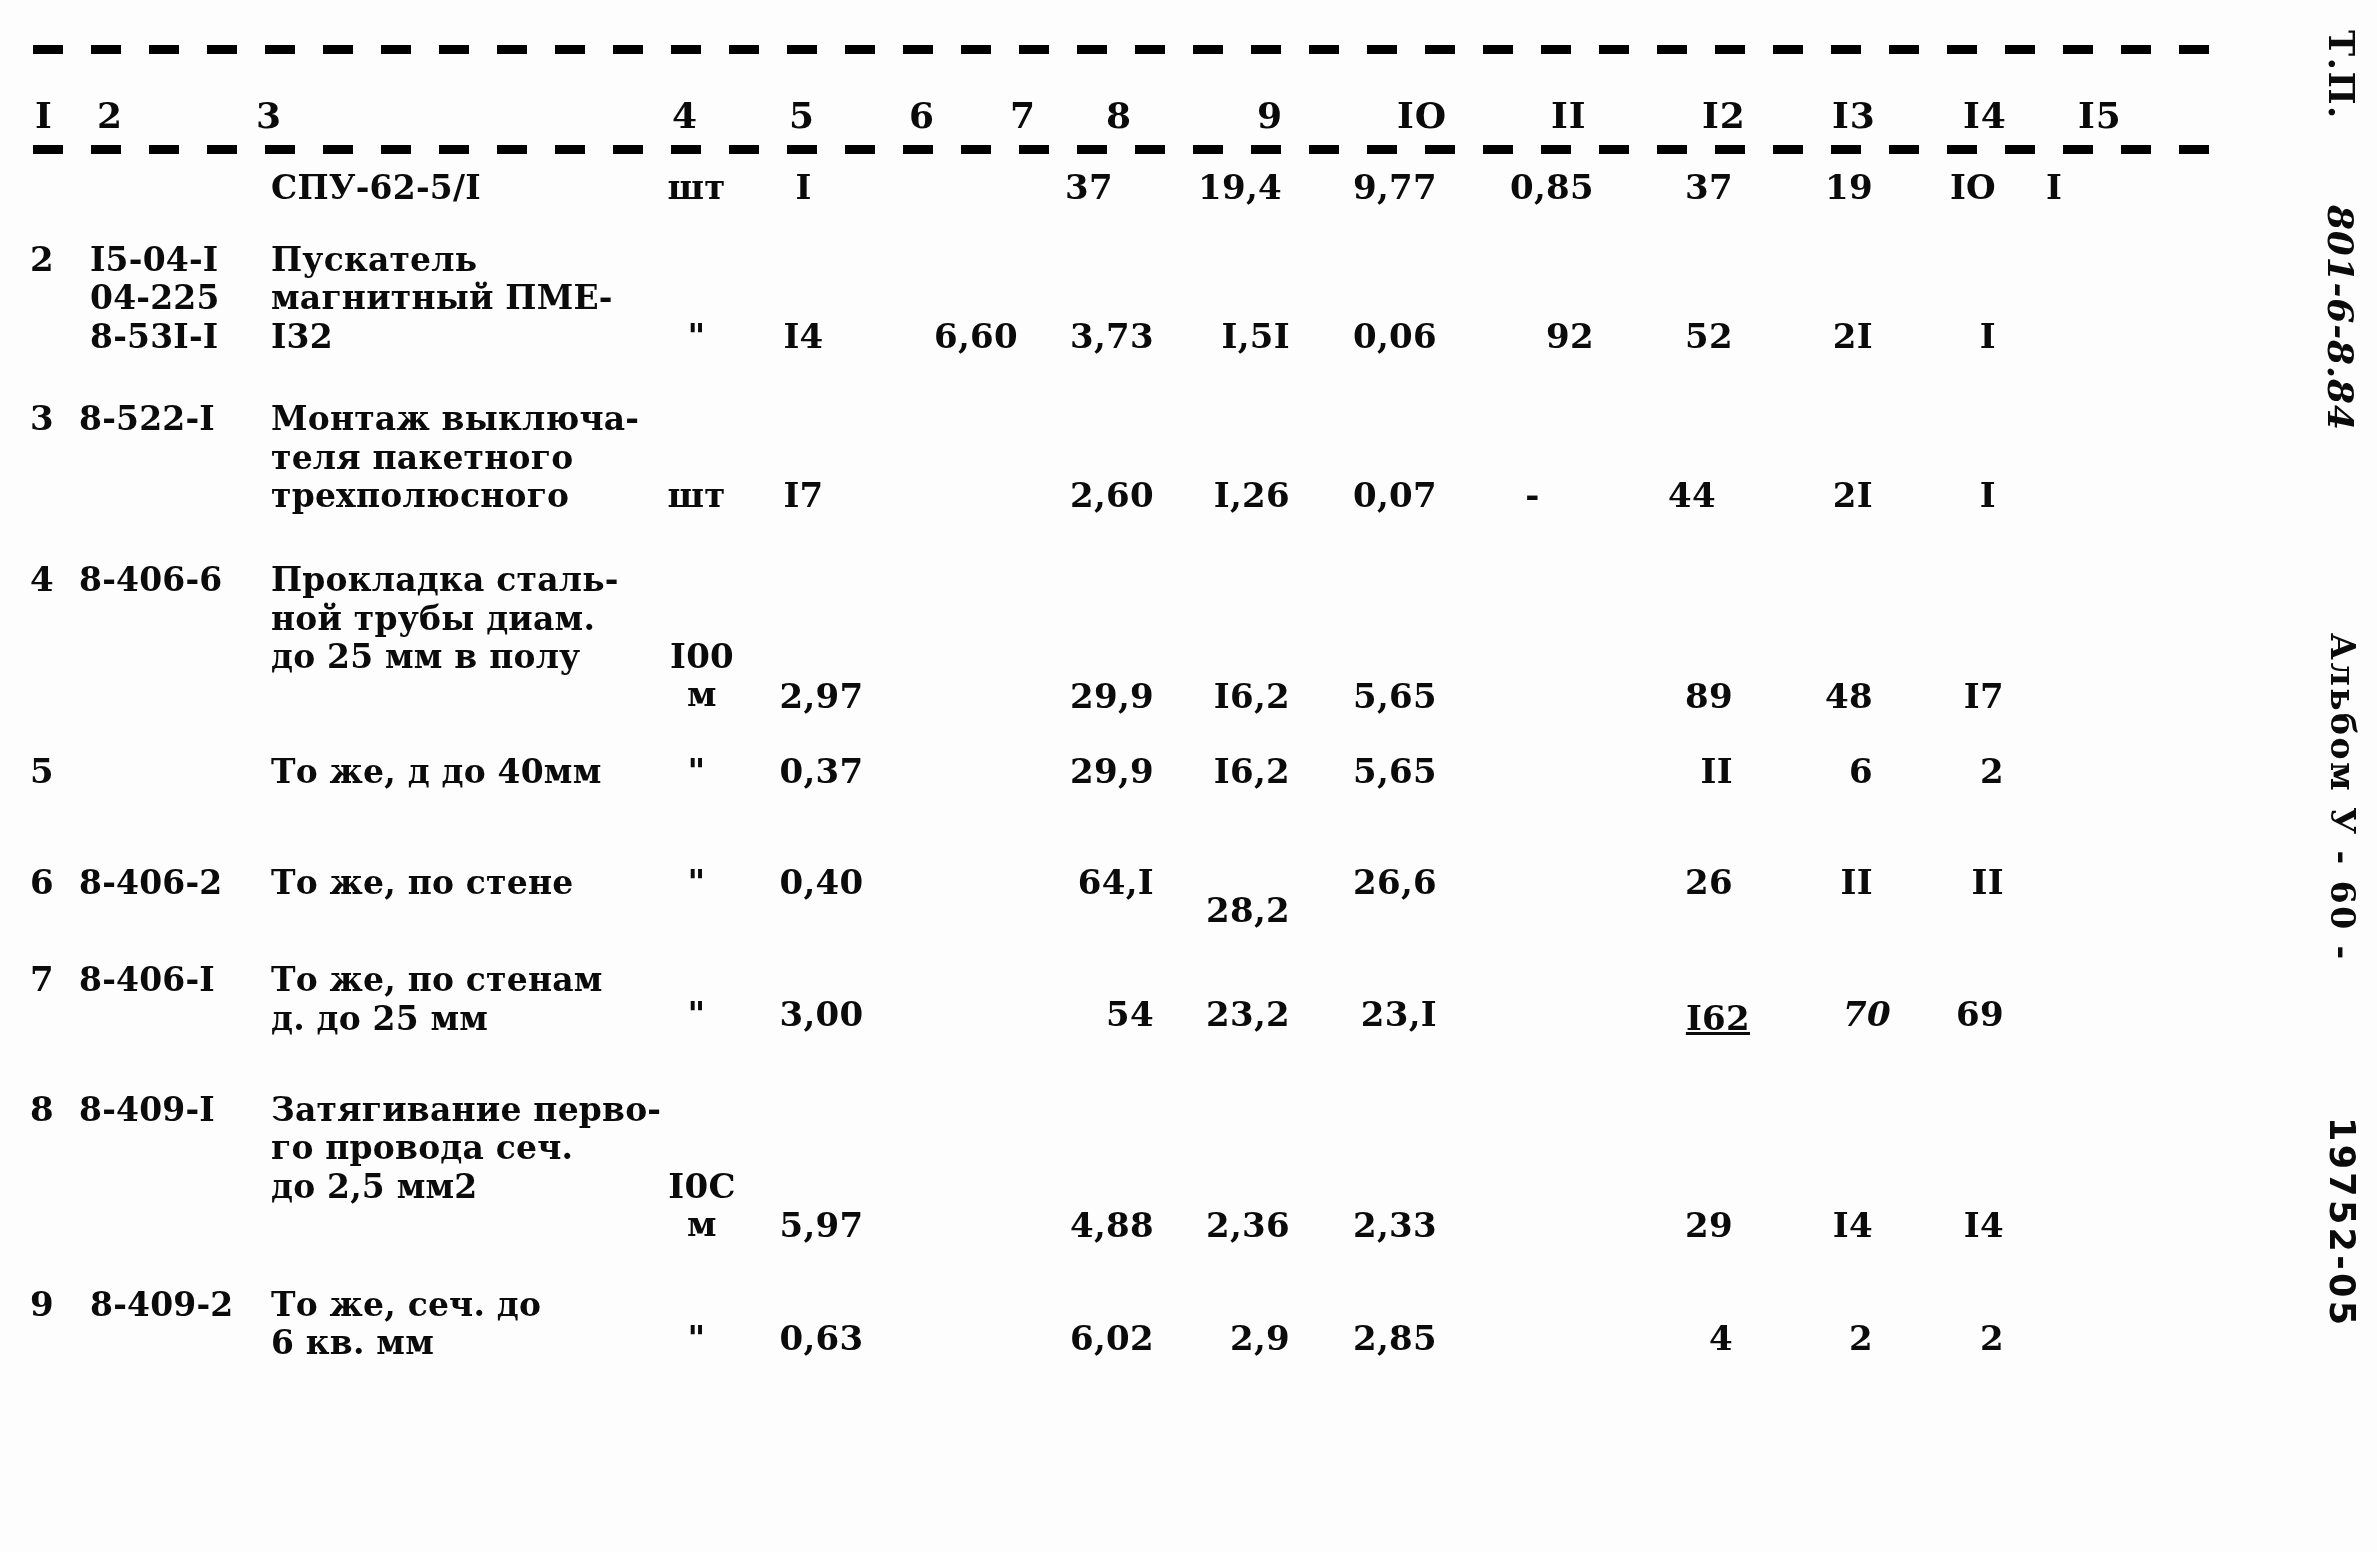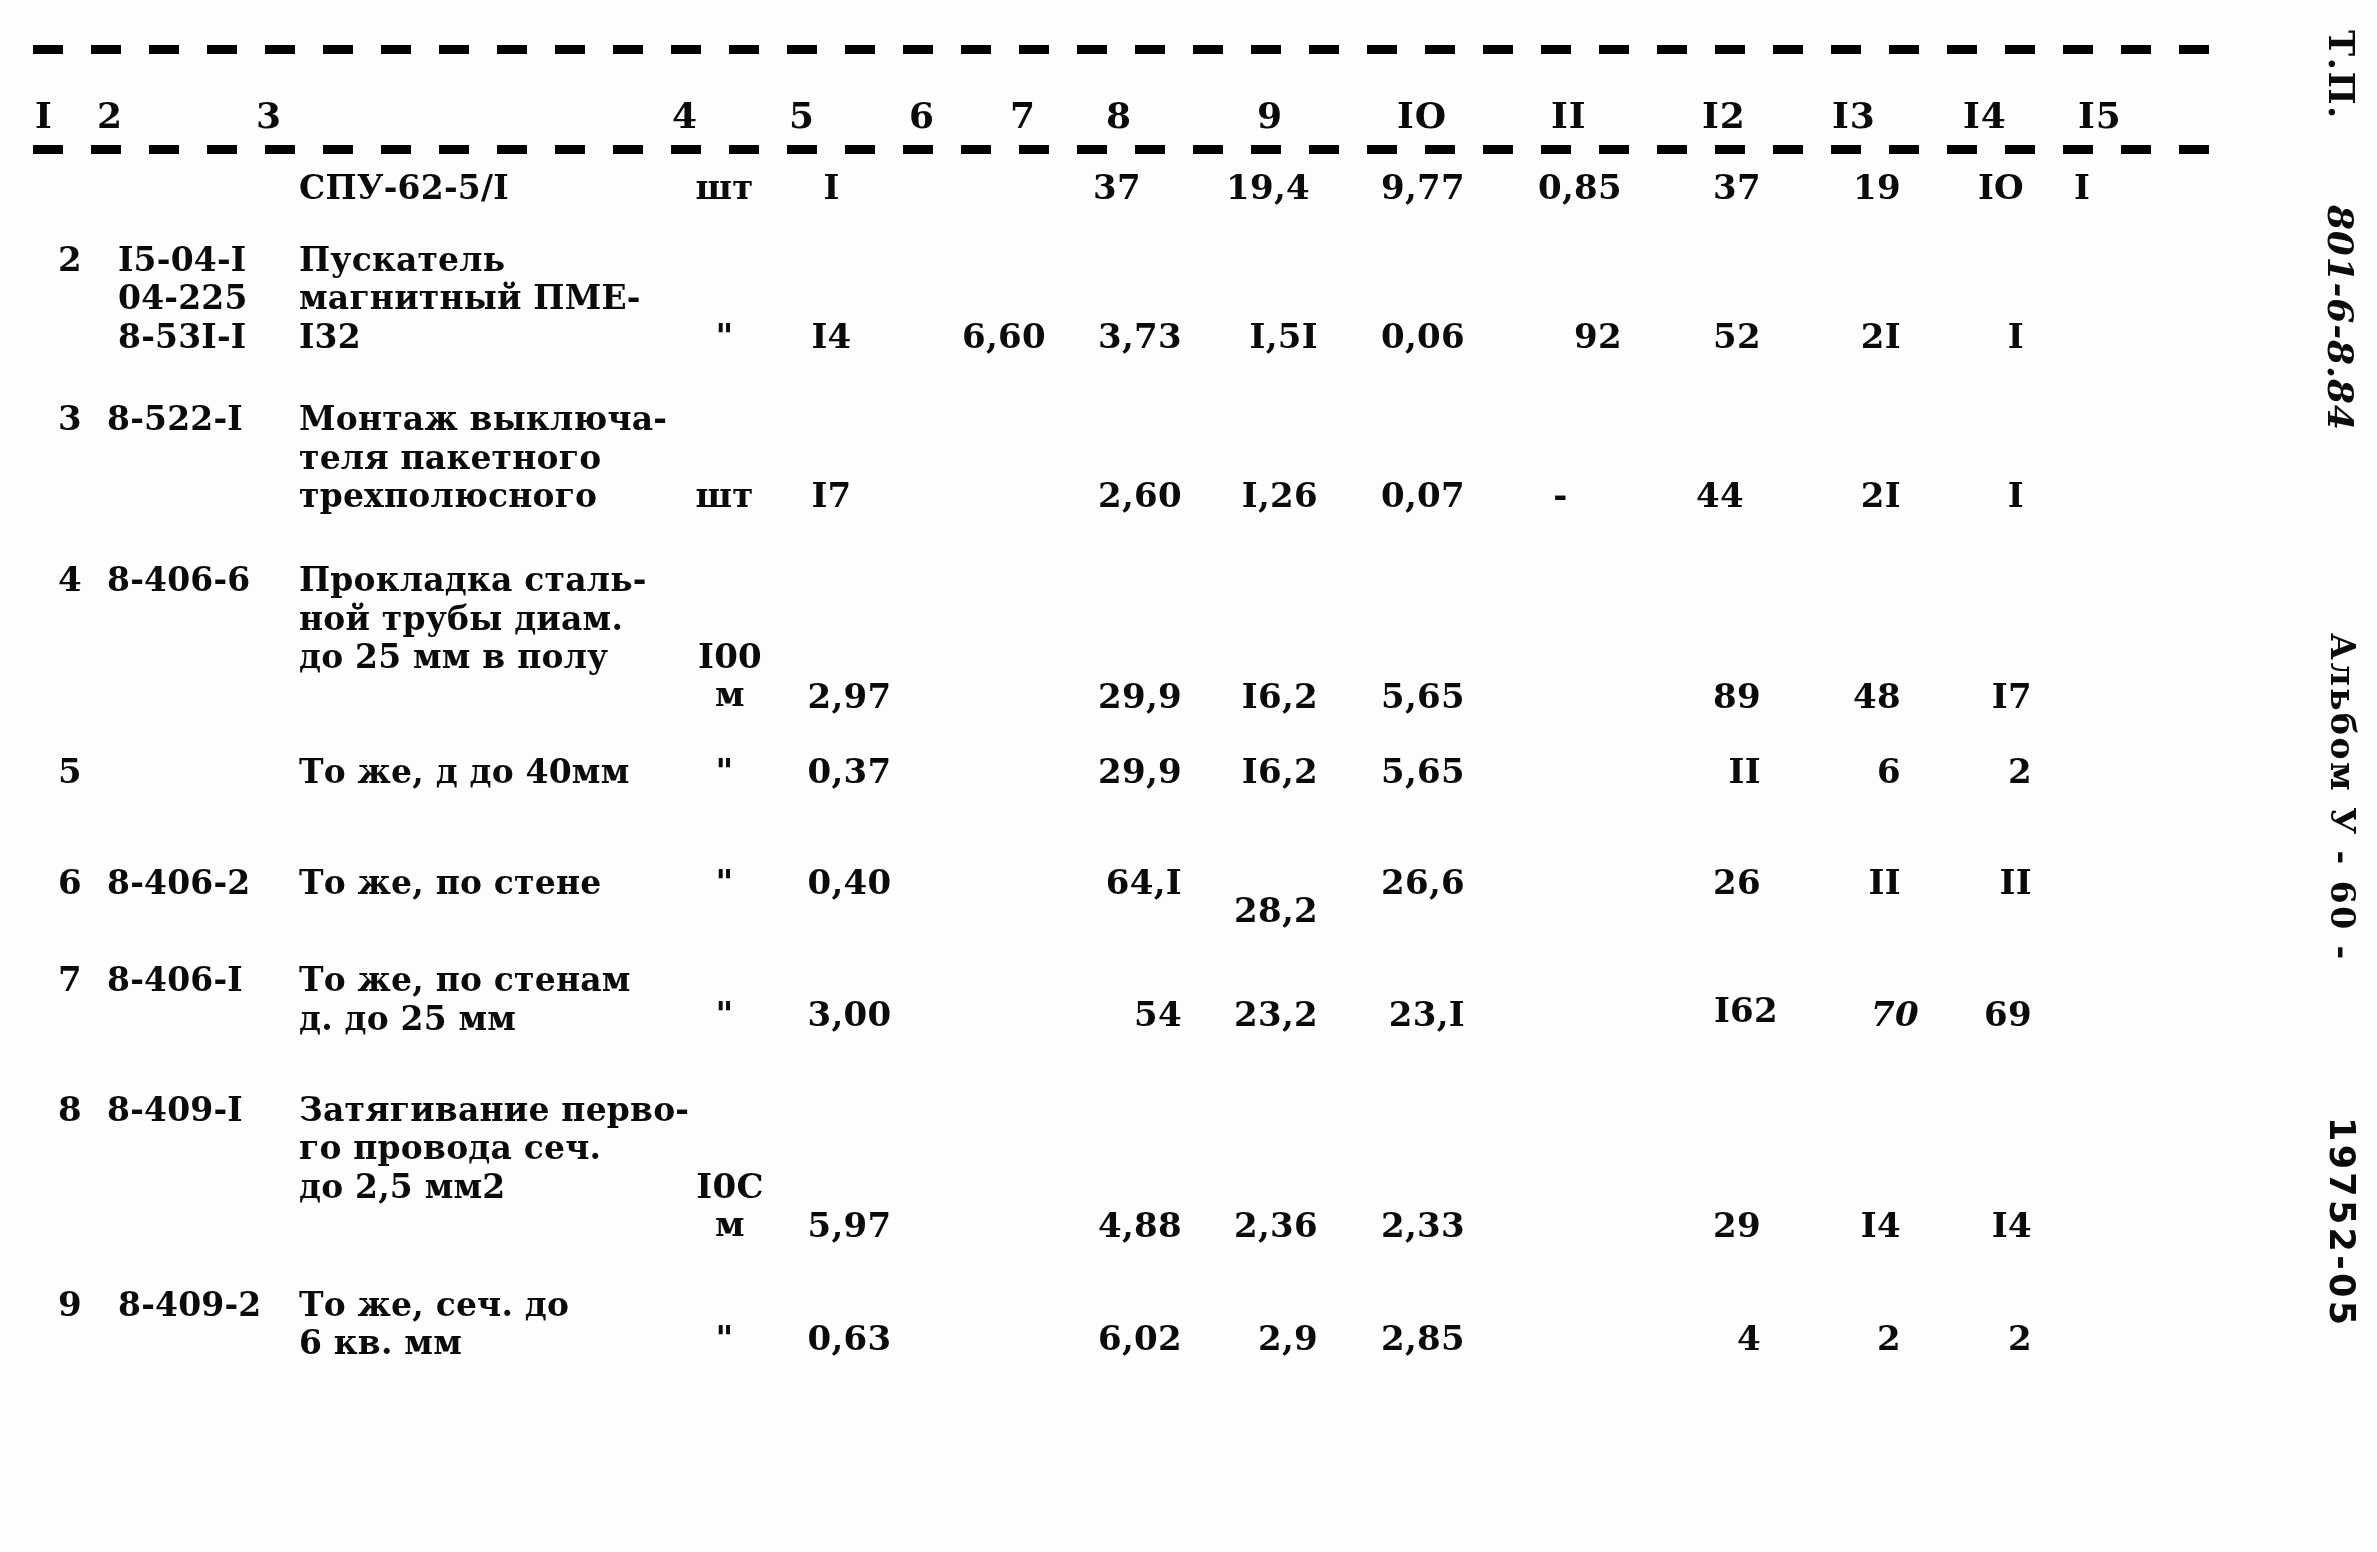--- a/index.html
+++ b/index.html
@@ -54,21 +54,20 @@
     color: #0a0a0a;
     white-space: nowrap;
   }
 
   
   #tbl {
     position: absolute;
     left: 0;
     top: 161px;
     width: 2235px;
-    padding-left: 28px;
   }
   .row {
     position: relative;
     width: 2235px;
   }
   .cell {
     position: absolute;
     font-family: "DejaVu Serif", serif;
     font-weight: 700;
     font-size: 34px;
@@ -252,21 +251,21 @@
       <span class="cell lft desc" style="left:79px; top:13px;">8-406-I</span>
 
       <span class="cell lft desc" style="left:271px; top:13px;">То же, по стенам</span>
       <span class="cell lft desc" style="left:271px; top:52px;">д. до 25 мм</span>
 
       <span class="cell cen" style="left:657px; top:48px; width:79px;">"</span>
       <span class="cell cen" style="left:756px; top:48px; width:131px;">3,00</span>
       <span class="cell num" style="left:1031px;top:48px; width:123px;">54</span>
       <span class="cell num" style="left:1167px;top:48px; width:123px;">23,2</span>
       <span class="cell num" style="left:1314px;top:48px; width:123px;">23,I</span>
-      <span class="cell num" style="left:1651px;top:44px; width:99px;">I62</span>
+      <span class="cell num" style="left:1651px;top:52px; width:99px;text-decoration:underline;">I62</span>
       <span class="cell num" style="left:1809px;top:48px; width:82px;font-style:italic;">70</span>
       <span class="cell num" style="left:1922px;top:48px; width:82px;">69</span>
     </div>
 
     <div class="row" style="height:200px;">
       <span class="cell lft" style="left:30px; top:20px;">8</span>
       <span class="cell lft desc" style="left:79px; top:20px;">8-409-I</span>
 
       <span class="cell lft desc" style="left:271px; top:20px;">Затягивание перво-</span>
       <span class="cell lft desc" style="left:271px; top:58px;">го провода сеч.</span>

